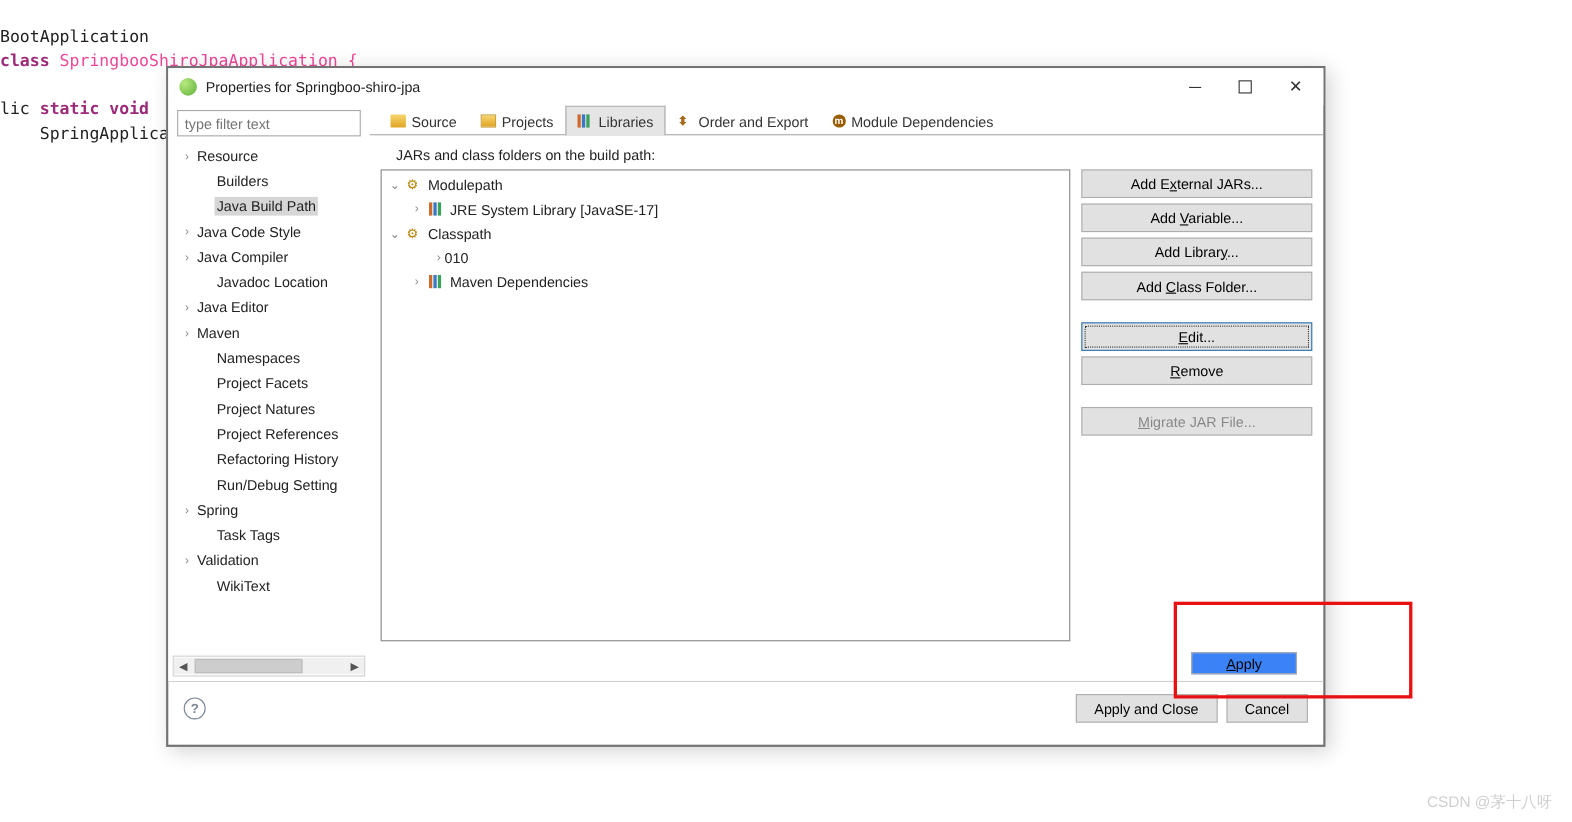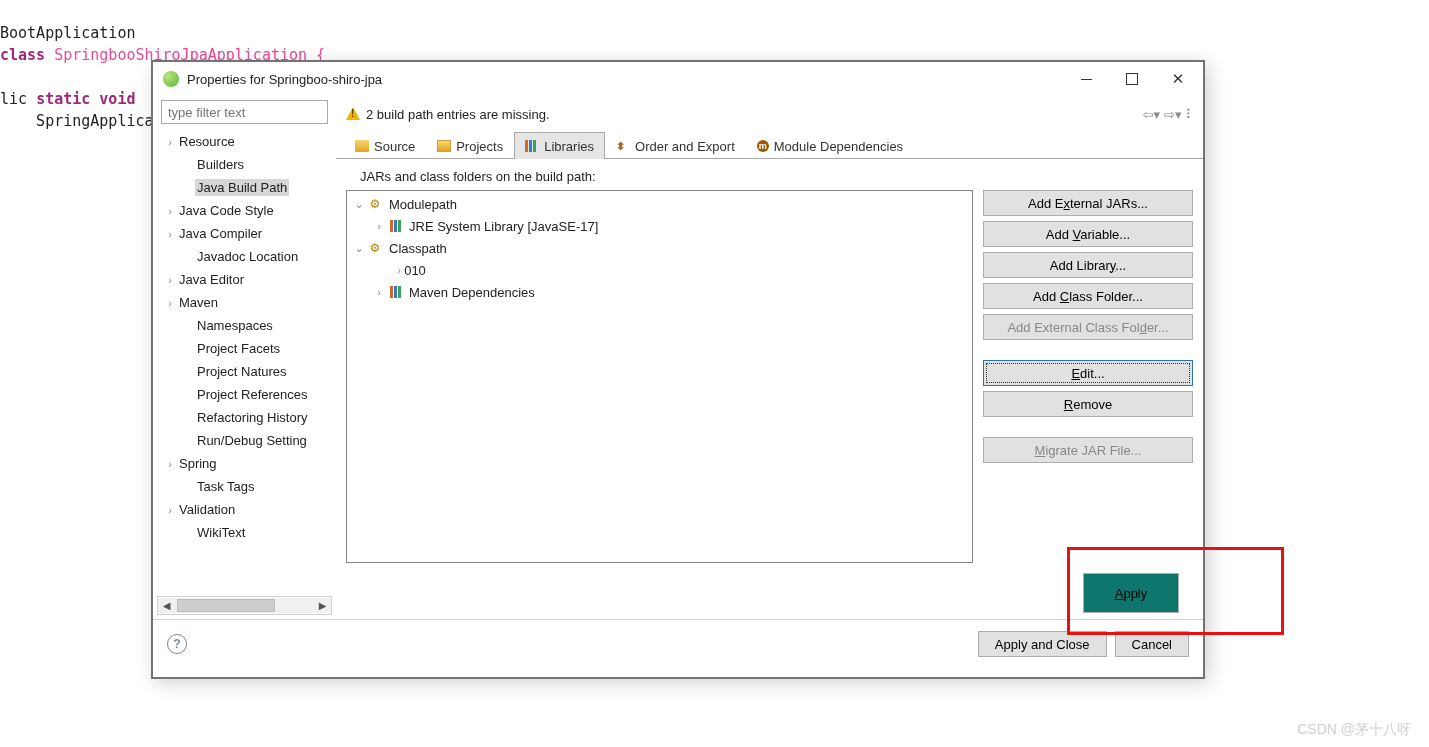--- a/index.html
+++ b/index.html
@@ -65,21 +65,21 @@
 .ic.lib .books span:nth-child(2){background:#3a78c4}
 .ic.lib .books span:nth-child(3){background:#3aa25a}
 .row.sel .txt{background:#d6d6d6}
 .row .txt{padding:1px 2px}
 .btncol{width:210px;display:flex;flex-direction:column;gap:5px;text-align:center}
 .btncol button{height:26px;border:1px solid #adadad;background:#e1e1e1;font-size:13px;cursor:default}
 .btncol button.disabled{color:#888}
 .btncol button.focus{outline:1px dotted #333;outline-offset:-4px;border-color:#2a72b0}
 .btncol .spacer{height:10px}
 .apply-row{display:flex;justify-content:flex-end;padding:10px 14px 0 0}
-.apply-row button{width:96px;height:40px;border:1px solid #adadad;background:#0f766e;font-size:13px}
+.apply-row button{width:96px;height:20px;border:1px solid #adadad;background:#3b82f6;font-size:13px}
 .footer{height:48px;border-top:1px solid #d0d0d0;display:flex;align-items:center;justify-content:space-between;padding:0 14px}
 .footer .help{width:18px;height:18px;border:1.5px solid #7a8796;border-radius:50%;color:#7a8796;display:flex;align-items:center;justify-content:center;font-size:12px;font-weight:700}
 .footer .btns{display:flex;gap:8px}
 .footer .btns button{height:26px;padding:0 16px;border:1px solid #adadad;background:#e1e1e1;font-size:13px}
 .redbox{position:absolute;border:3px solid #e81010;pointer-events:none}
 .redbox.r1{left:1067px;top:547px;width:211px;height:82px}
 .watermark{position:absolute;right:18px;bottom:8px;color:#d0d0d0;font-size:14px}
 u.mn{text-decoration:underline}
 </style>
 </head>
@@ -186,31 +186,20 @@
       <div class="hscroll">
         <div class="arrow">◀</div>
         <div class="track">
             <div class="thumb"></div>
           </div>
         <div class="arrow">▶</div>
       </div>
     </div>
 
     <div class="main">
-      <div class="msgbar">
-        <div class="left">
-          <span class="warn-icon"></span>
-          <span>2 build path entries are missing.</span>
-        </div>
-        <div class="navicons">
-          <span class="grp">⇦▾</span>
-          <span class="grp">⇨▾</span>
-          <span>⠇</span>
-        </div>
-      </div>
 
       <div class="tabs">
         <div class="tab">
             <span class="ico folder"></span>
             <span>Source</span>
           </div>
         <div class="tab">
             <span class="ico proj"></span>
             <span>Projects</span>
           </div>
@@ -274,21 +263,20 @@
                 </span>
                 <span class="txt">Maven Dependencies</span>
               </div>
           </div>
 
           <div class="btncol">
             <button><span>Add E</span><u class="mn">x</u><span>ternal JARs...</span></button>
             <button><span>Add </span><u class="mn">V</u><span>ariable...</span></button>
             <button><span>Add Librar</span><u class="mn">y</u><span>...</span></button>
             <button><span>Add </span><u class="mn">C</u><span>lass Folder...</span></button>
-            <button class="disabled"><span>Add External Class Fol</span><u class="mn">d</u><span>er...</span></button>
             <div class="spacer"></div>
             <button class="focus"><u class="mn">E</u><span>dit...</span></button>
             <button><u class="mn">R</u><span>emove</span></button>
             <div class="spacer"></div>
             <button class="disabled"><u class="mn">M</u><span>igrate JAR File...</span></button>
           </div>
         </div>
         <div class="apply-row">
           <button><u class="mn">A</u><span>pply</span></button>
         </div>

